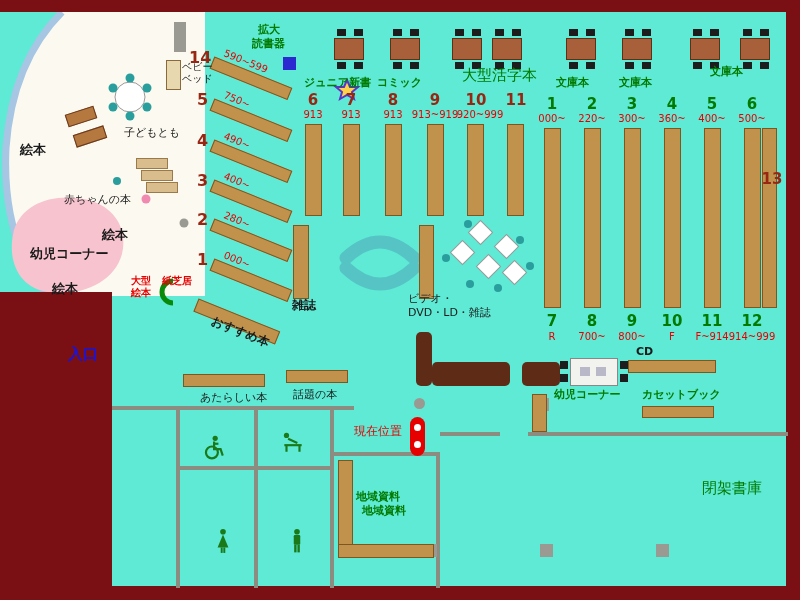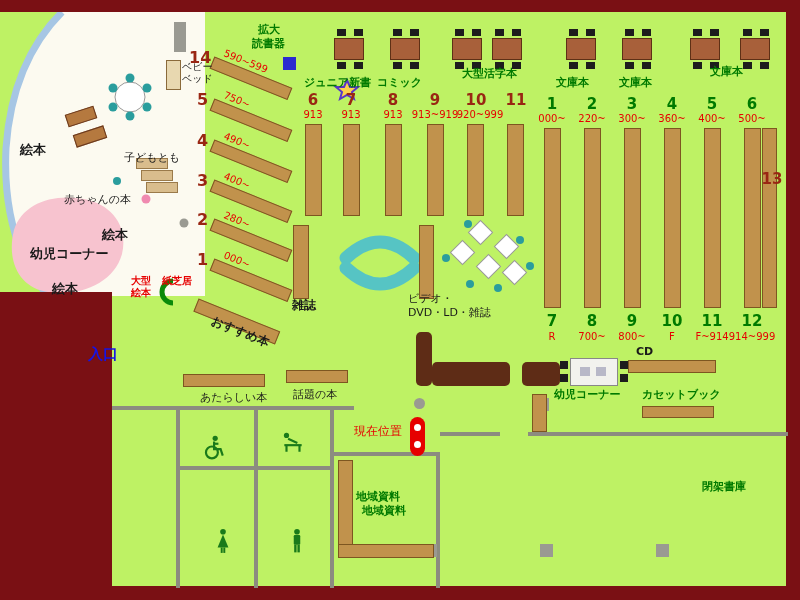--- a/index.html
+++ b/index.html
@@ -1,21 +1,21 @@
 <!DOCTYPE html>
 <html><head>
 <meta charset="utf-8">
 <style>
   html,body{margin:0;padding:0;background:#fff}
-  .map{position:relative;width:800px;height:600px;background:#bef264;overflow:hidden;
+  .map{position:relative;width:800px;height:600px;background:#5eead4;overflow:hidden;
        font-family:"DejaVu Sans","Liberation Sans",sans-serif}
   .bgsvg{position:absolute;left:0;top:0}
   .t{position:absolute;white-space:nowrap;line-height:1.05}
   .g{color:#007a00;font-weight:700;font-size:11px}
-  .g12{color:#007a00;font-weight:700;font-size:11px}
+  .g12{color:#007a00;font-weight:400;font-size:15px}
   .k{color:#1a1a1a;font-size:11px}
   .kb{color:#1a1a1a;font-weight:700;font-size:13px}
   .kb11{color:#1a1a1a;font-weight:700;font-size:11px}
   .rs{color:#e60000;font-weight:700;font-size:10px}
   .rb{color:#e60000;font-weight:400;font-size:12px}
   .nm{color:#992613;font-weight:700;font-size:15px;transform:translateX(-50%)}
   .ng{color:#007a00;font-weight:700;font-size:15px;transform:translateX(-50%)}
   .rng{color:#e60000;font-size:10px;transform:translateX(-50%)}
   .nd{color:#992613;font-weight:700;font-size:16px}
   .blue{color:#1414e6;font-weight:700;font-size:15px}
@@ -270,33 +270,33 @@
   <div class="t rr" style="left:224px;top:131px">490~</div>
   <div class="t rr" style="left:224px;top:171px">400~</div>
   <div class="t rr" style="left:224px;top:210px">280~</div>
   <div class="t rr" style="left:224px;top:250px">000~</div>
 
   <div class="t kb" style="left:20px;top:143px">絵本</div>
   <div class="t k" style="left:64px;top:194px">赤ちゃんの本</div>
   <div class="t kb" style="left:102px;top:228px">絵本</div>
   <div class="t kb" style="left:30px;top:247px">幼児コーナー</div>
   <div class="t kb" style="left:52px;top:282px">絵本</div>
-  <div class="t k" style="left:124px;top:152px">子どもとも</div>
+  <div class="t k" style="left:124px;top:127px">子どもとも</div>
   <div class="t k" style="left:182px;top:62px;font-size:10px">ベビー</div>
   <div class="t k" style="left:182px;top:74px;font-size:10px">ベッド</div>
   <div class="t rs" style="left:131px;top:276px">大型</div>
   <div class="t rs" style="left:131px;top:288px">絵本</div>
   <div class="t rs" style="left:162px;top:276px">紙芝居</div>
 
   <div class="t kb" style="left:292px;top:299px;font-size:12px">雑誌</div>
   <div class="t k" style="left:408px;top:293px">ビデオ・</div>
   <div class="t k" style="left:408px;top:307px">DVD・LD・雑誌</div>
   <div class="t kb" style="left:212px;top:314px;font-size:12px;transform:rotate(22deg);transform-origin:left center">おすすめ本</div>
 
-  <div class="t blue" style="left:88px;top:347px">入口</div>
+  <div class="t blue" style="left:68px;top:347px">入口</div>
 
   <div class="t k" style="left:200px;top:392px">あたらしい本</div>
   <div class="t k" style="left:293px;top:389px">話題の本</div>
   <div class="t rb" style="left:354px;top:425px">現在位置</div>
   <div class="t kb11" style="left:636px;top:346px">CD</div>
   <div class="t g" style="left:554px;top:389px">幼児コーナー</div>
   <div class="t g" style="left:642px;top:389px">カセットブック</div>
 
   <div class="t g" style="left:356px;top:491px">地域資料</div>
   <div class="t g" style="left:362px;top:505px">地域資料</div>

